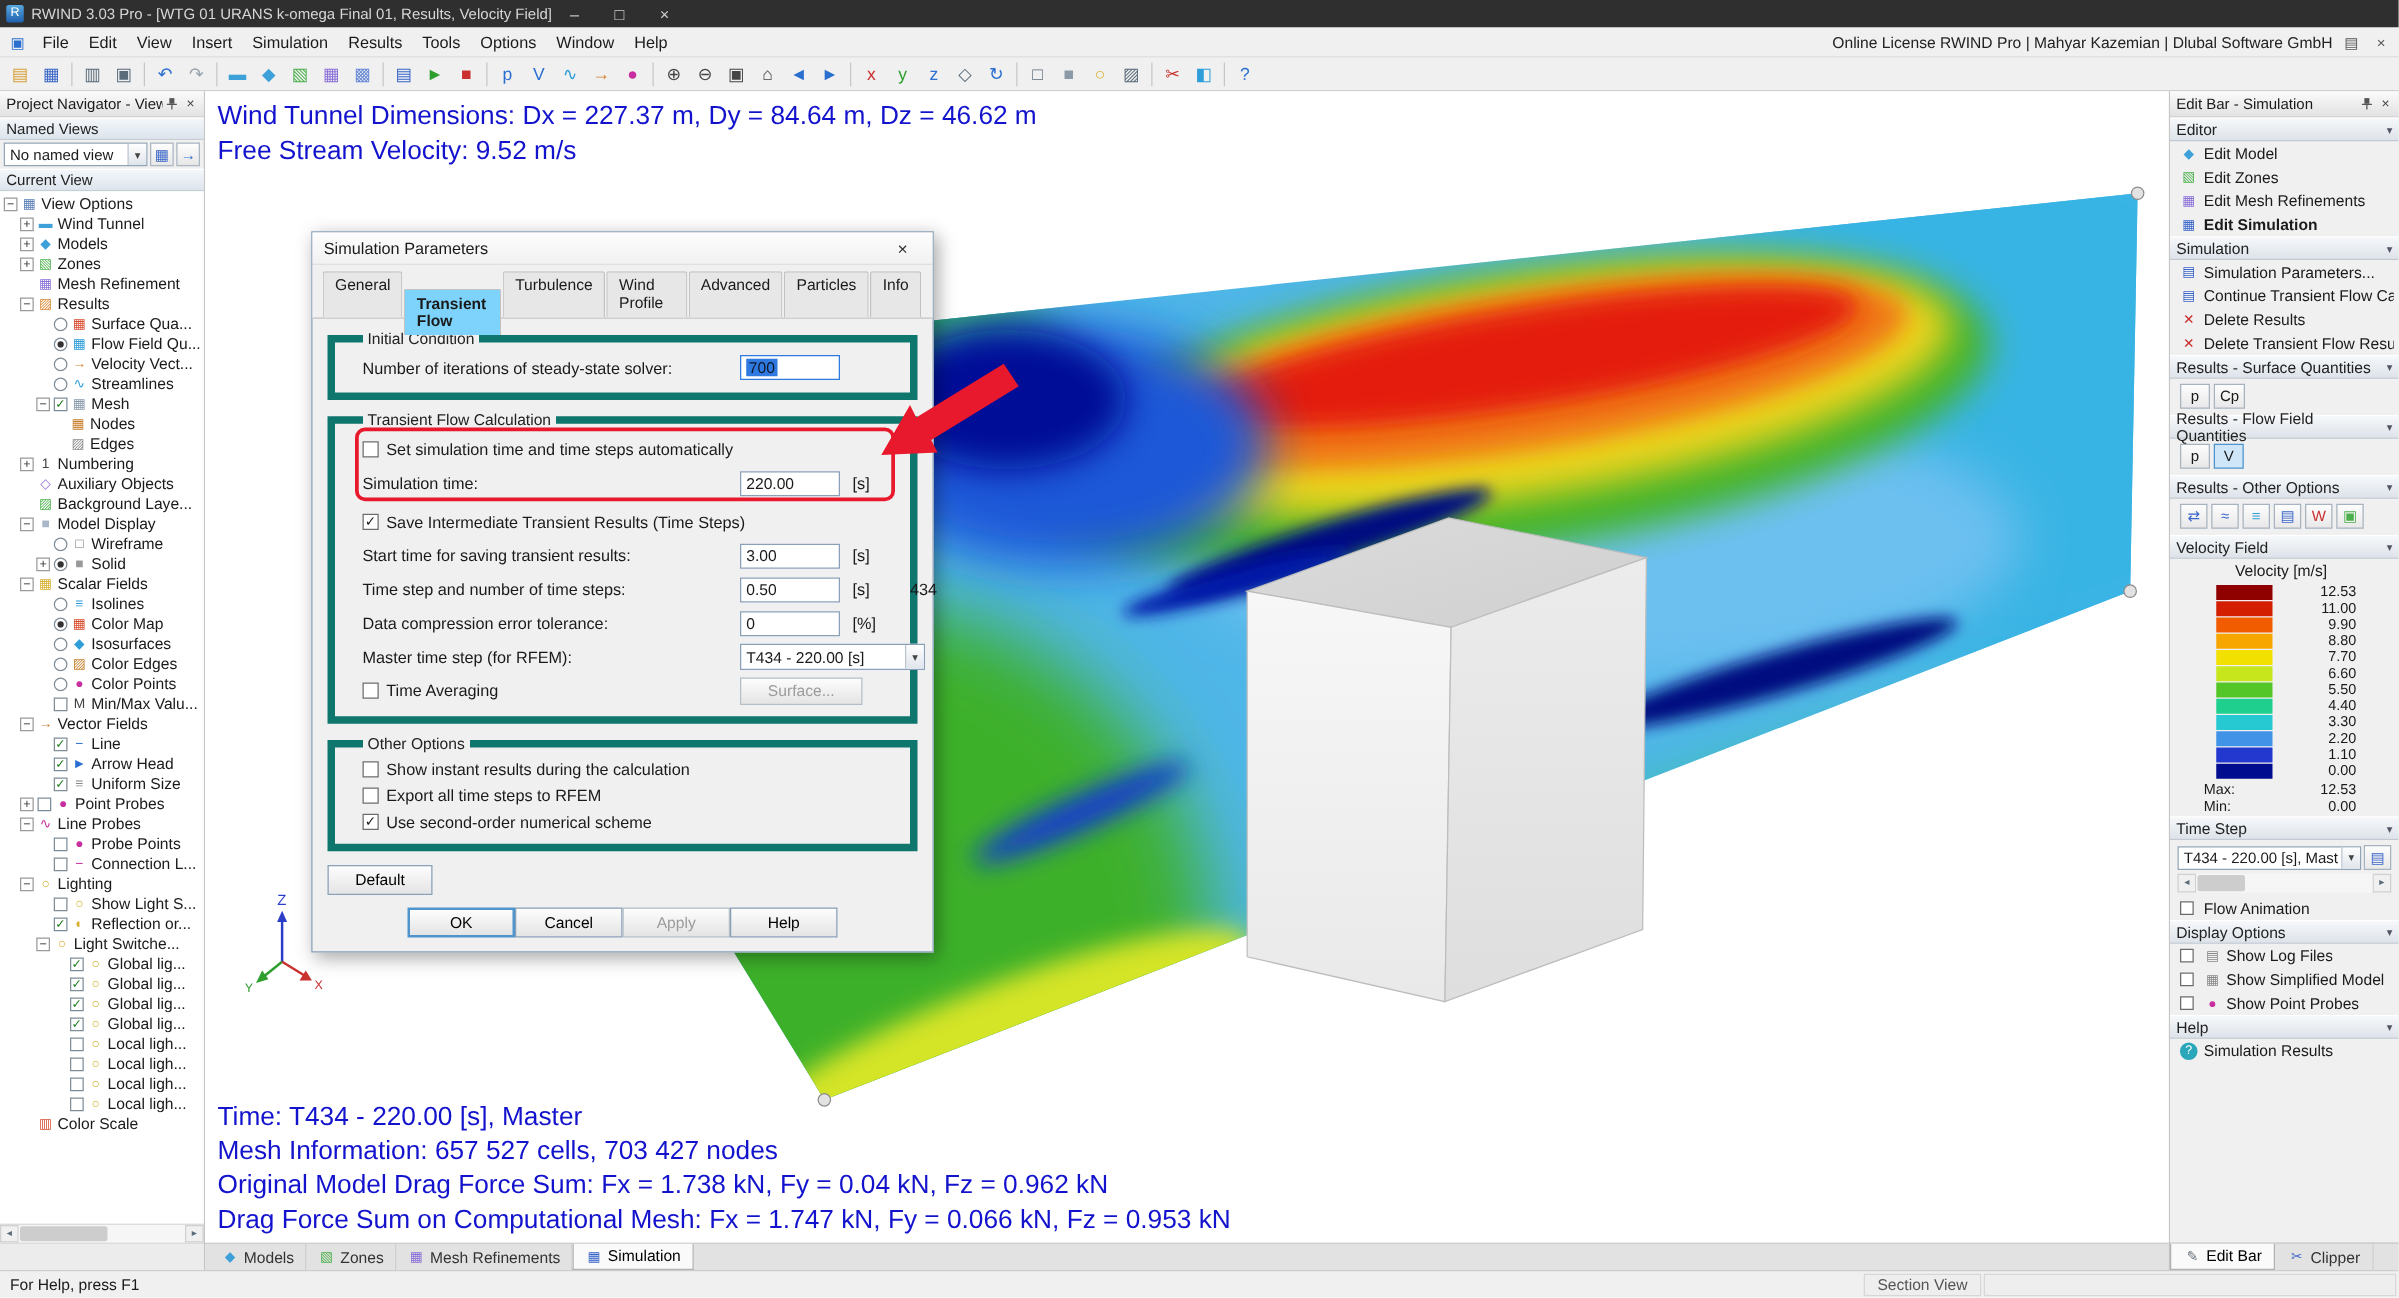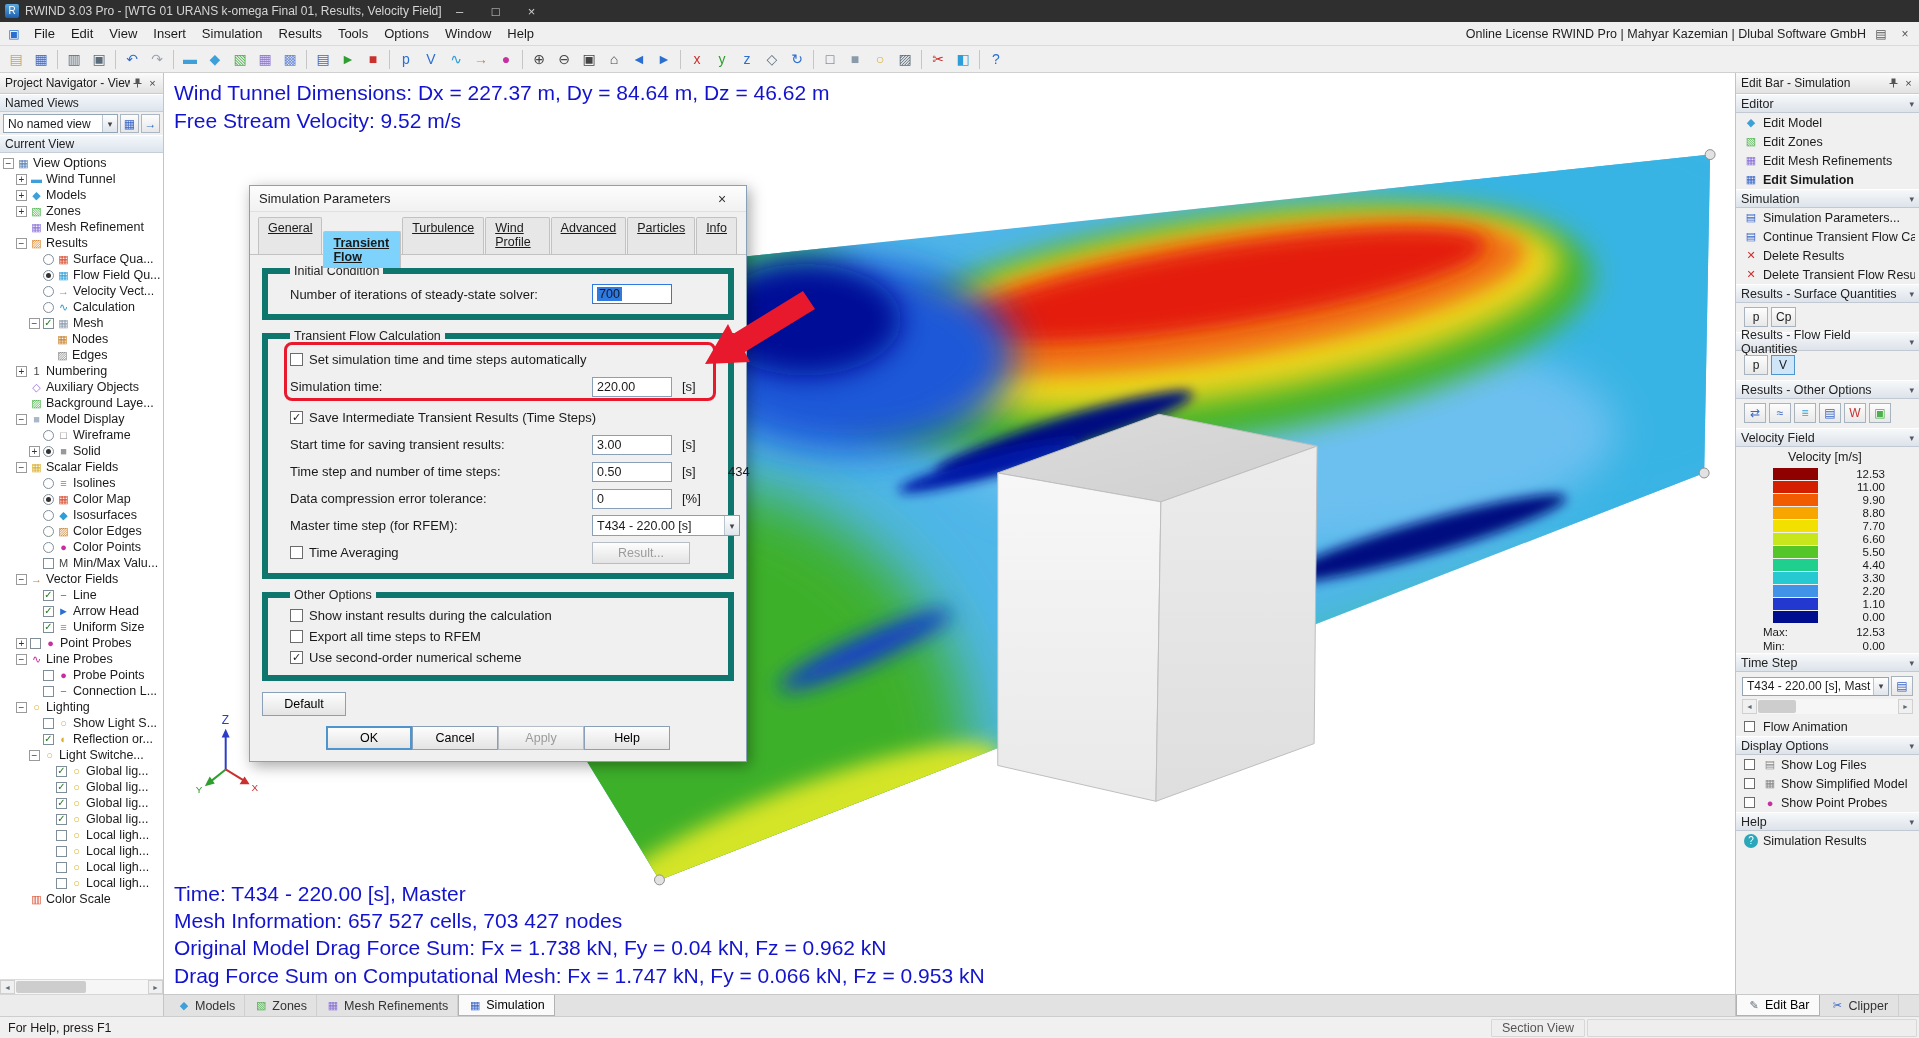--- a/index.html
+++ b/index.html
@@ -72,21 +72,21 @@
 
   .doc-tabs { height:22px; flex:none; background:#e2e2e2; border-top:1px solid #c8c8c8; display:flex; align-items:stretch; padding-left:4px; font-size:12.5px; }
   .doc-tab { display:flex; align-items:center; gap:4px; padding:0 9px; border-right:1px solid #cfcfcf; color:#333; }
   .doc-tab.active { background:#fafafa; border:1px solid #b2b2b2; border-top:none; color:#000; }
 
   
   .dialog { position:absolute; left:85px; top:112px; width:498px; z-index:10; background:#f0f0f0; border:1px solid #88a0b8; box-shadow:3px 4px 14px rgba(0,0,0,.35); font-size:13px; }
   .dlg-title { height:26px; display:flex; align-items:center; padding:0 9px; background:linear-gradient(#fdfdfd,#f1f1f1); border-bottom:1px solid #e0e0e0; }
   .dlg-close { margin-left:auto; width:30px; height:22px; display:flex; align-items:center; justify-content:center; font-size:14px; color:#333; }
   .dlg-tabs { display:flex; padding:5px 8px 0; background:#f0f0f0; border-bottom:1px solid #c2c2c2; }
-  .dlg-tab { padding:3px 9px 4px; border:1px solid #c2c2c2; border-bottom:none; background:#e7e7e7; margin-right:1px; border-radius:2px 2px 0 0; font-size:12.5px; position:relative;text-decoration:underline; }
+  .dlg-tab { padding:3px 9px 4px; border:1px solid #c2c2c2; border-bottom:none; background:#e7e7e7; margin-right:1px; border-radius:2px 2px 0 0; font-size:12.5px; position:relative; }
   .dlg-tab.active { background:#7dd3fc; top:14px; padding-top:4px; font-weight:bold; }
   .dlg-body { padding:9px 12px 11px; }
   .grp { border:6px solid #0f766e; margin:0 0 9px 0; padding:3px 22px 7px; }
   .grp legend { font-size:12.5px; padding:0 4px; color:#222; }
   .grp-inner { position:relative; }
   .drow { position:relative; display:flex; align-items:center; height:27px; }
   .drow.short { height:26px; }
   .dlabel { white-space:nowrap; }
   .dlabel.gray { color:#8a8a8a; }
   .dinput { position:absolute; left:302px; width:80px; height:20px; background:#fff; border:1px solid #8aa0b8; display:flex; align-items:center; padding:0 4px; font-size:12.5px; }
@@ -373,21 +373,21 @@
           <div class="tree-row" style="padding-left: 29px;">
             <span class="tw-spacer"></span>
             <span class="tw-radio"></span>
             <span class="ticon" style="color: rgb(216, 128, 46);">→</span>
             <span class="tree-label">Velocity Vect...</span>
           </div>
           <div class="tree-row" style="padding-left: 29px;">
             <span class="tw-spacer"></span>
             <span class="tw-radio"></span>
             <span class="ticon" style="color: rgb(46, 158, 216);">∿</span>
-            <span class="tree-label">Calculation</span>
+            <span class="tree-label">Streamlines</span>
           </div>
           <div class="tree-row" style="padding-left: 29px;">
             <span class="tw-expand">−</span>
             <span class="tw-cb on"></span>
             <span class="ticon" style="color: rgb(138, 154, 173);">▦</span>
             <span class="tree-label">Mesh</span>
           </div>
           <div class="tree-row" style="padding-left: 42px;">
             <span class="tw-spacer"></span>
             <span class="ticon" style="color: rgb(201, 128, 46);">▦</span>
@@ -768,21 +768,21 @@
                 <div class="drow">
                   <span class="dlabel">Master time step (for RFEM):</span>
                   <span class="dcombo">
                     <span class="combo-text">T434 - 220.00 [s]</span>
                     <span class="combo-arrow">▾</span>
                   </span>
                 </div>
                 <div class="drow">
                   <span class="cb"></span>
                   <span class="dlabel">Time Averaging</span>
-                  <button class="btn disabled details-btn">Result...</button>
+                  <button class="btn disabled details-btn">Surface...</button>
                 </div>
               </div>
             </fieldset>
 
             <fieldset class="grp">
               <legend>Other Options</legend>
               <div id="dlg-other">
                   <div class="oo-row">
                     <span class="cb"></span>
                     <span class="dlabel">Show instant results during the calculation</span>

